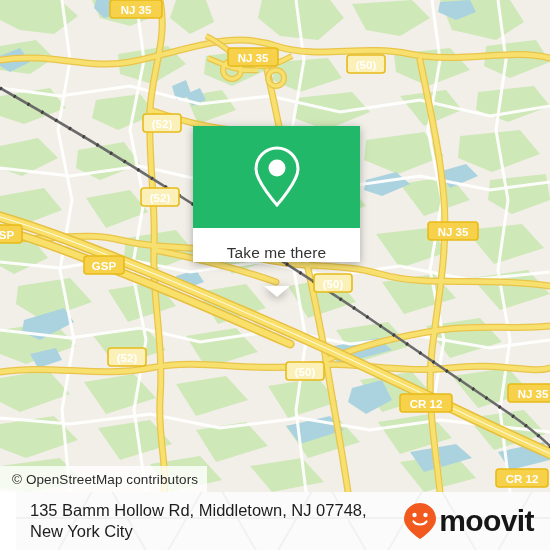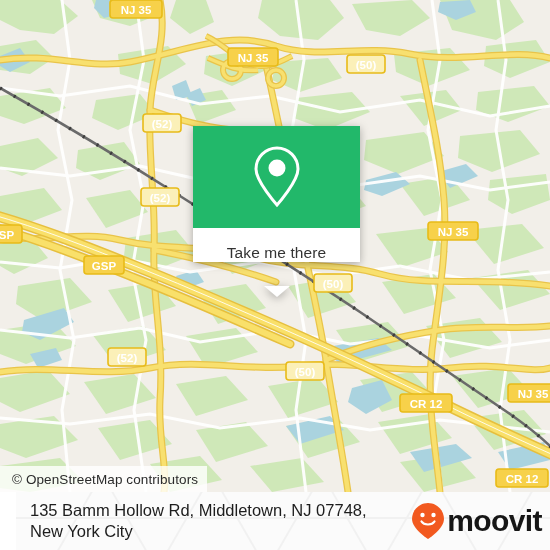--- a/index.html
+++ b/index.html
@@ -69,21 +69,21 @@
     padding:0 10px 0 14px;box-sizing:border-box;
   }
   #address{
     flex:1 1 auto;
     font-size:16.5px;line-height:21px;color:#1d1d1d;
     padding-right:10px;
     max-width:400px;
   }
   #brand{
     flex:0 0 auto;display:flex;align-items:center;gap:2px;
-    margin-right:14px;
+    margin-right:22px;
   }
   #brand-word{
     font-size:30px;font-weight:bold;color:#161616;
     letter-spacing:-0.6px;line-height:1;
   }
 </style>
 </head>
 <body>
 
 <div id="app">

